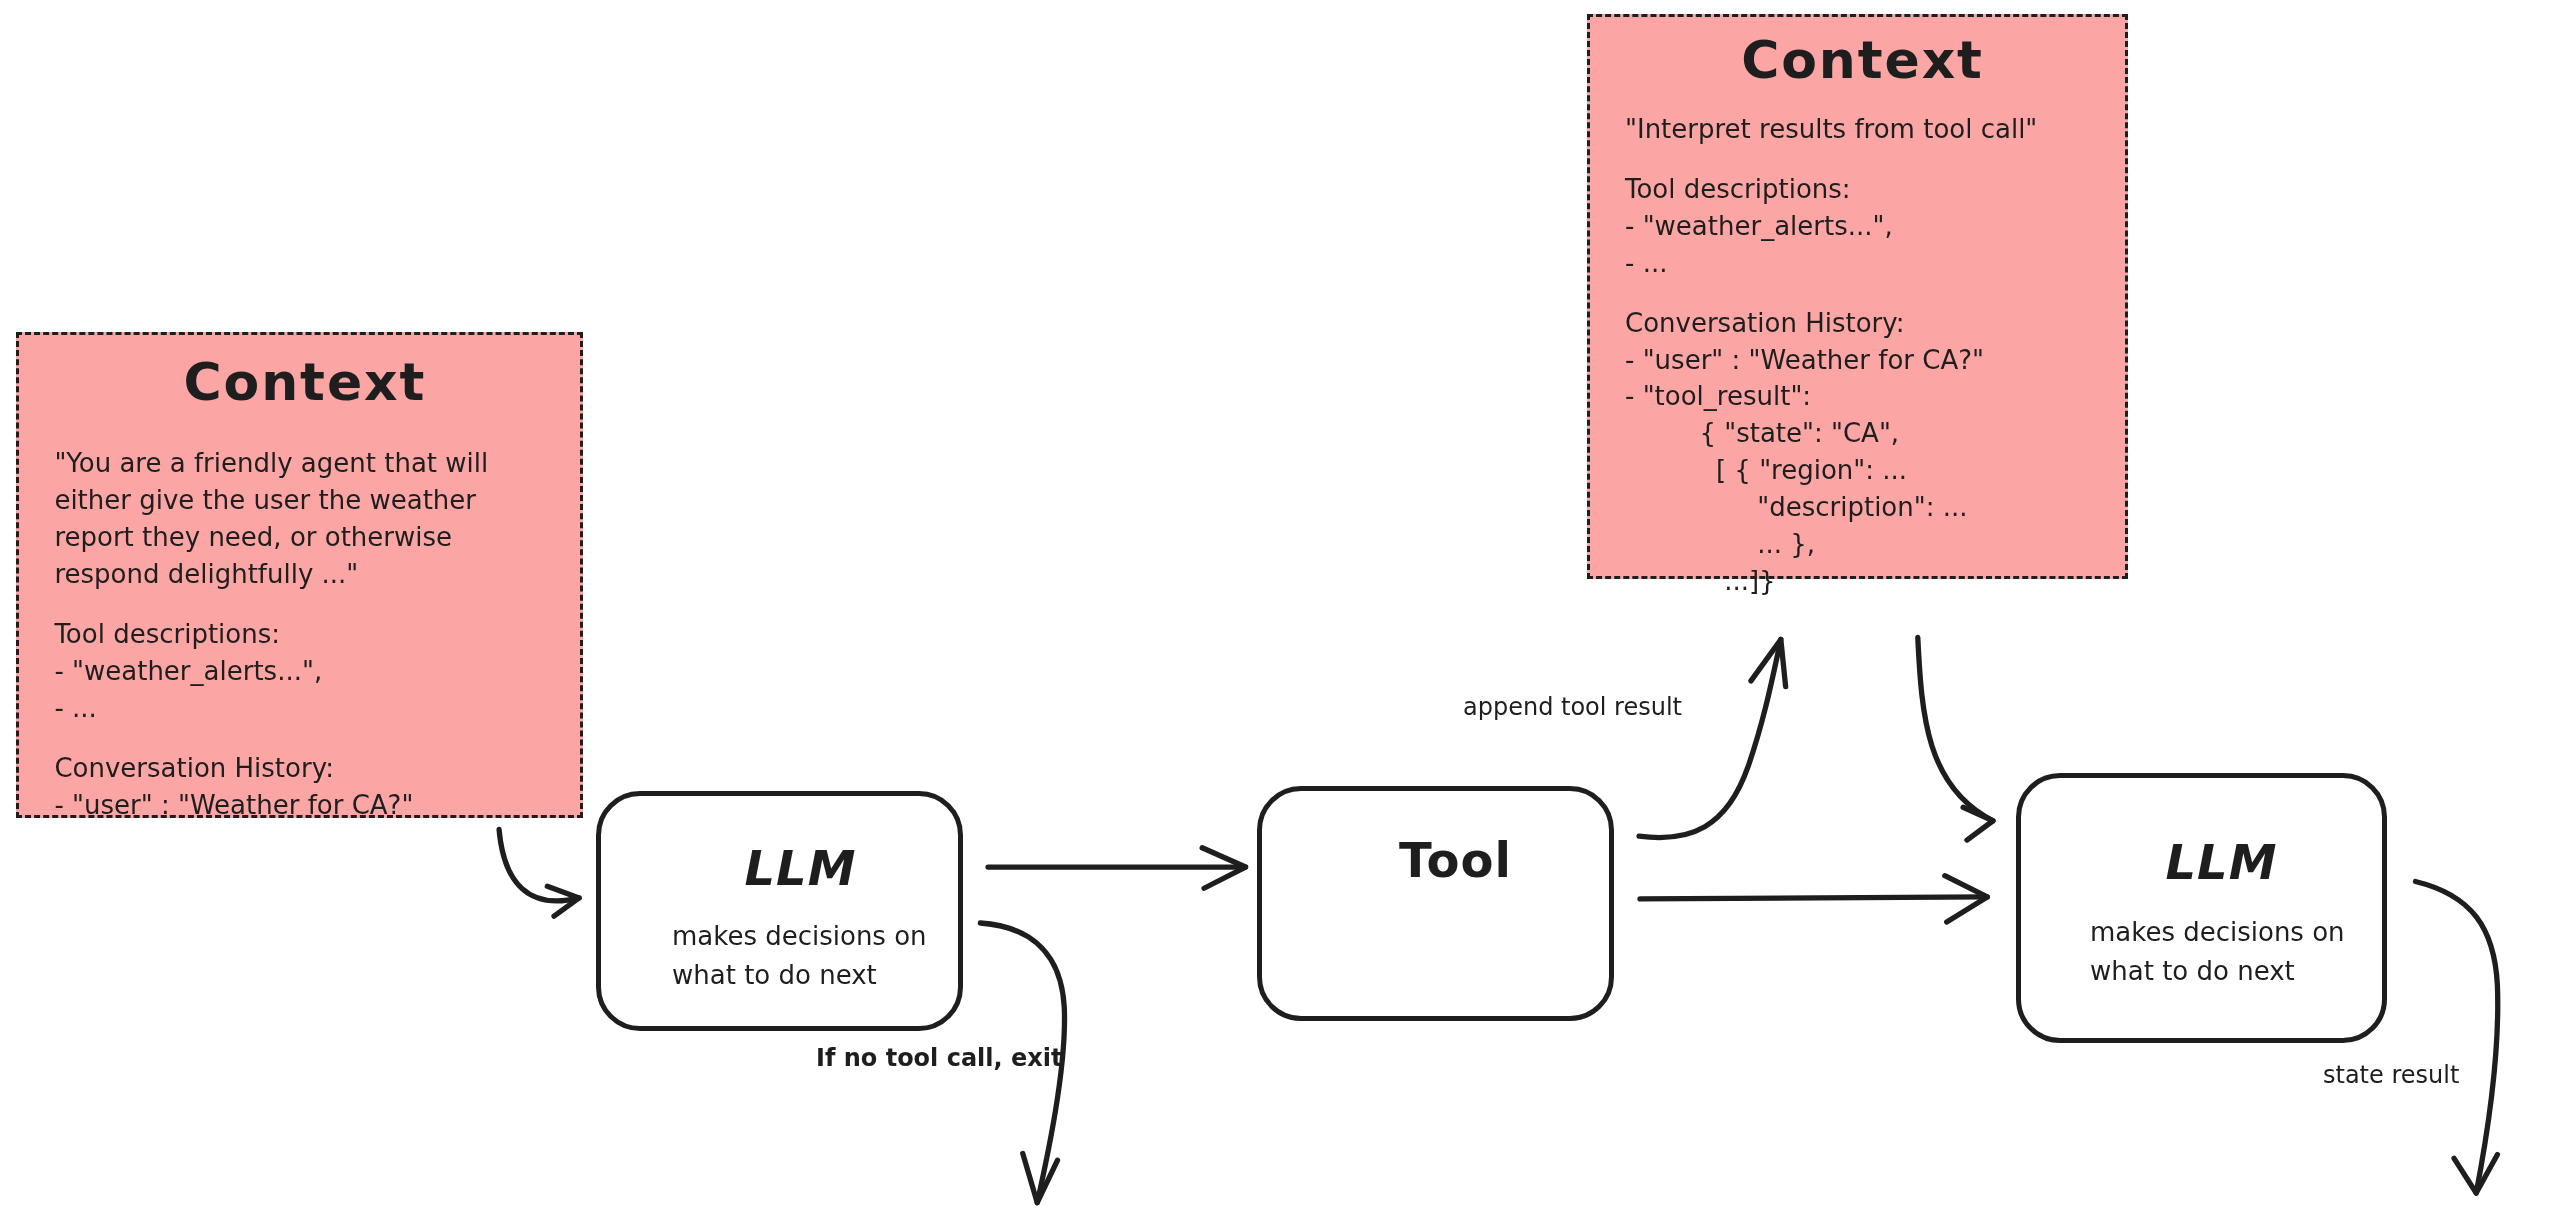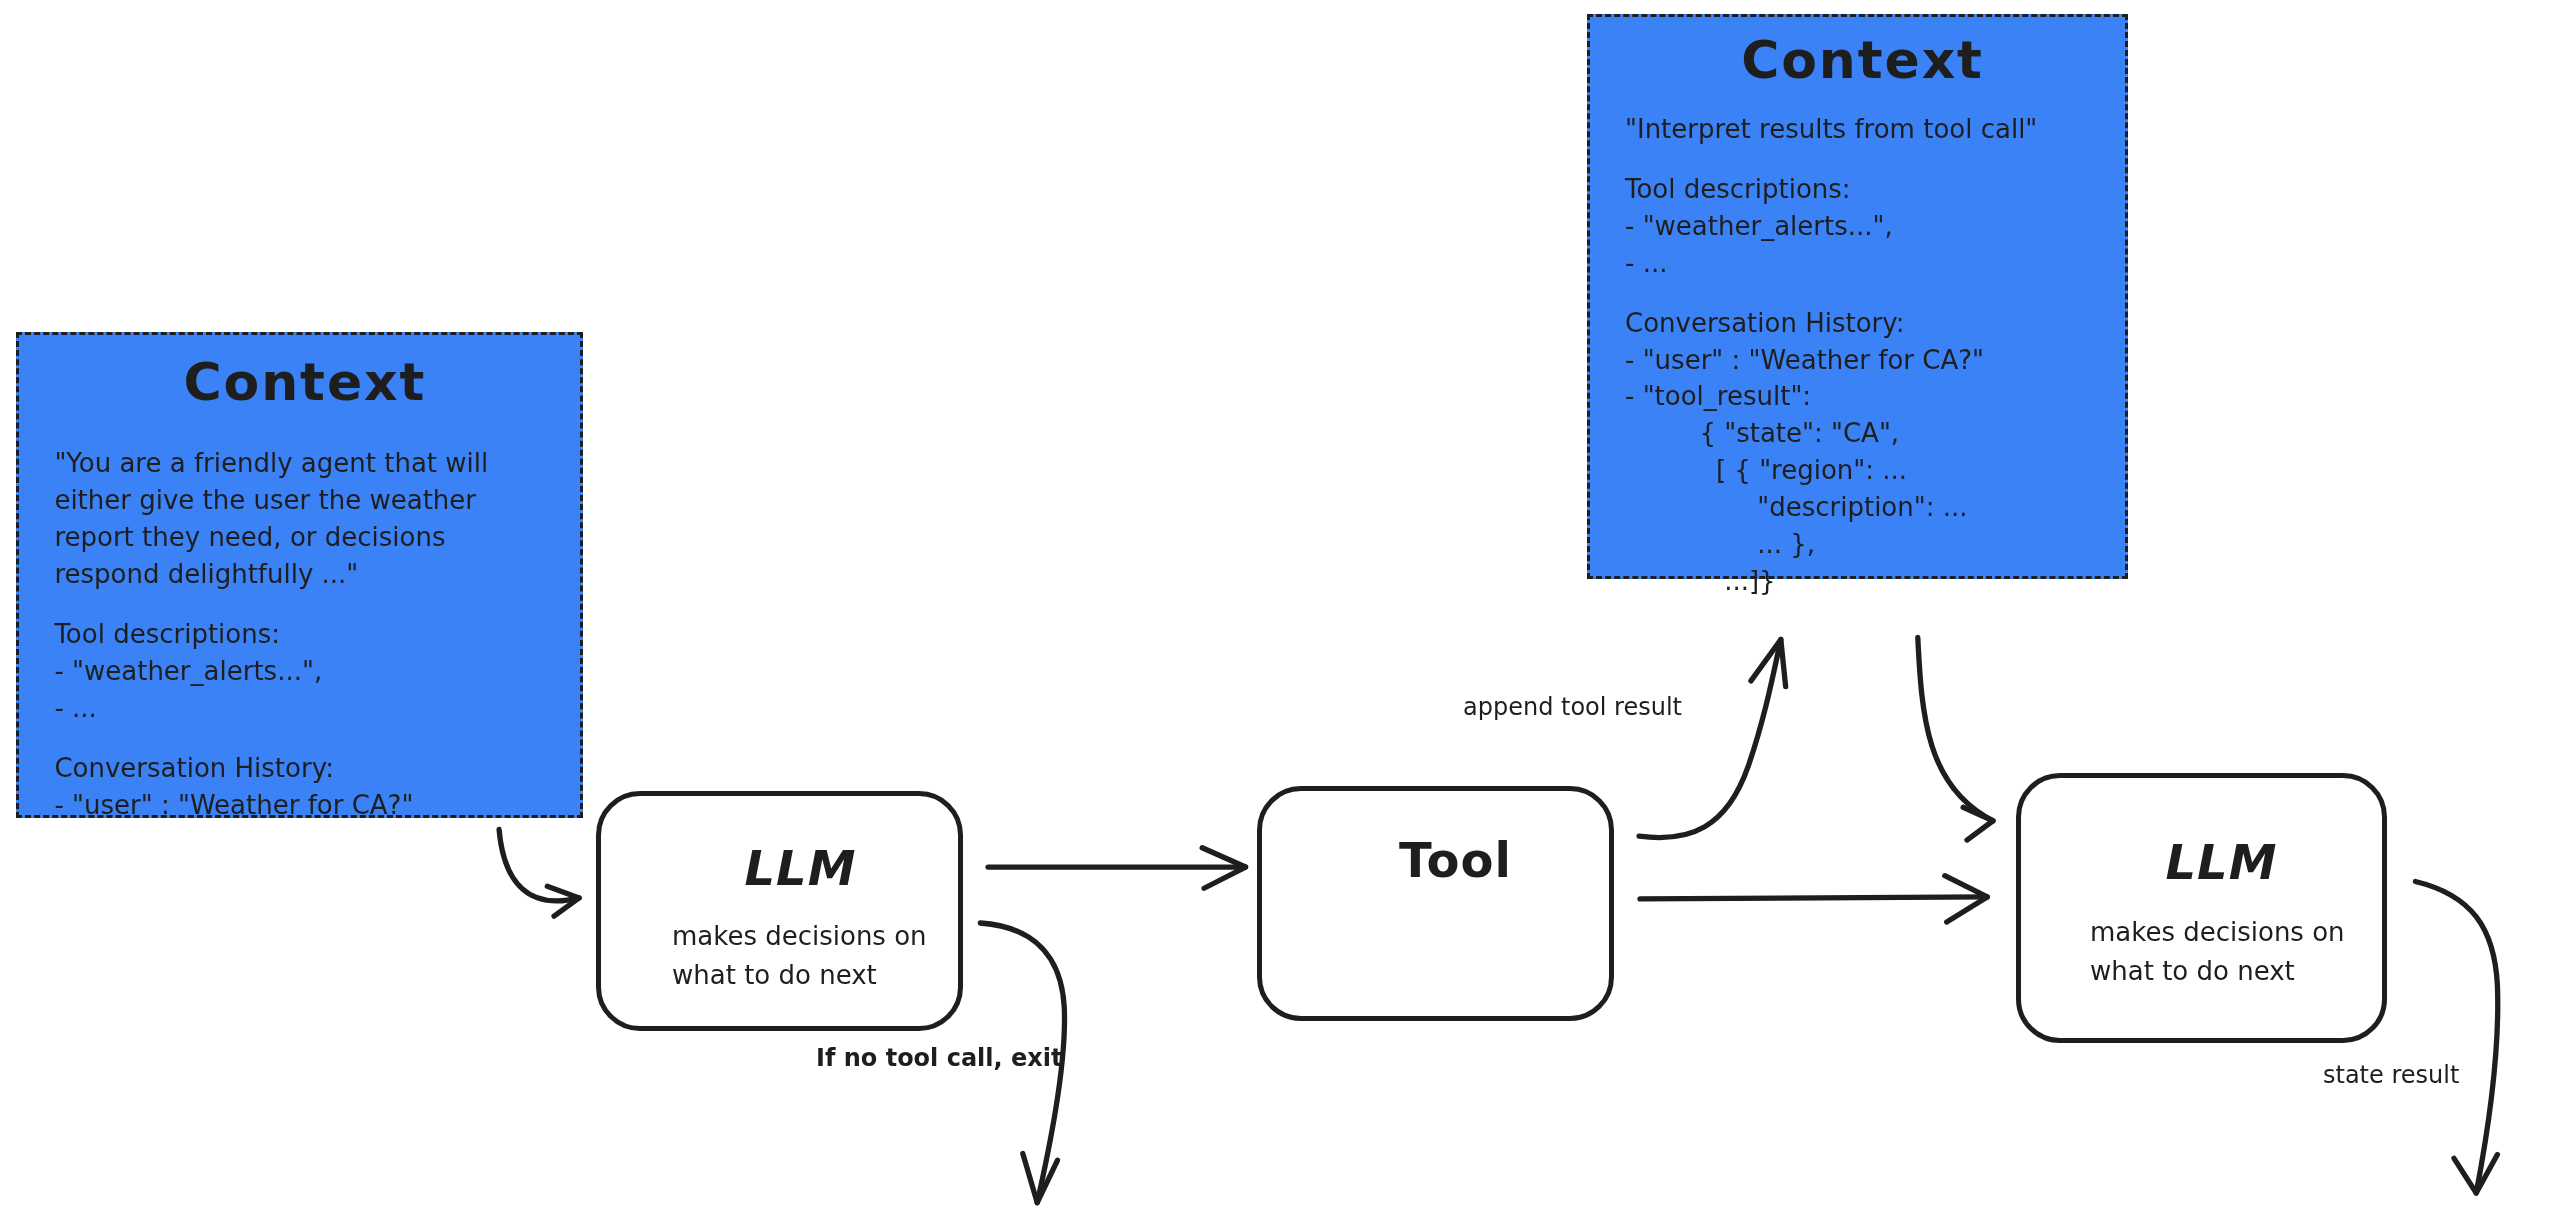--- a/index.html
+++ b/index.html
@@ -15,21 +15,21 @@
   svg.arrow-layer {
     position:absolute; left:0; top:0; width:2576px; height:1221px;
     pointer-events:none;
   }
   .stroke { fill:none; stroke:var(--ink); stroke-width:5.5; stroke-linecap:round; stroke-linejoin:round; }
 
   
   .ctx-box {
     position:absolute; box-sizing:border-box;
     border: 3.9px dashed var(--ink);
-    background:#3b82f6;
+    background:#fca5a5;
     padding: 17.4px 25px 0 35px;
   }
   .ctx-title {
     text-align:center; font-weight:700; font-size:52px; letter-spacing:1.9px;
     margin-bottom: 33px;
   }
   .ctx-title.tight { margin-bottom: 21px; }
   .ctx-lines .line { font-size:26px; line-height:1.42; white-space:pre; }
   .ctx-lines .line:empty { height:23px; }
 
@@ -86,21 +86,21 @@
         <path d="M 2504 914 C 2562 928 2586 962 2589 1022 C 2592 1102 2576 1190 2567 1237" class="stroke"></path>
         <path d="M 2544 1201 L 2567 1237 L 2589 1197" class="stroke"></path>
       </g>
     </svg>
 
   <div class="ctx-box" style="left:16.4px; top:332px; width:567px; height:486px;">
     <div class="ctx-title">Context</div>
     <div class="ctx-lines">
         <div class="line">"You are a friendly agent that will</div>
         <div class="line">either give the user the weather</div>
-        <div class="line">report they need, or decisions</div>
+        <div class="line">report they need, or otherwise</div>
         <div class="line">respond delightfully ..."</div>
         <div class="line"></div>
         <div class="line">Tool descriptions:</div>
         <div class="line">- "weather_alerts...",</div>
         <div class="line">- ...</div>
         <div class="line"></div>
         <div class="line">Conversation History:</div>
         <div class="line">- "user" : "Weather for CA?"</div>
       </div>
   </div>

